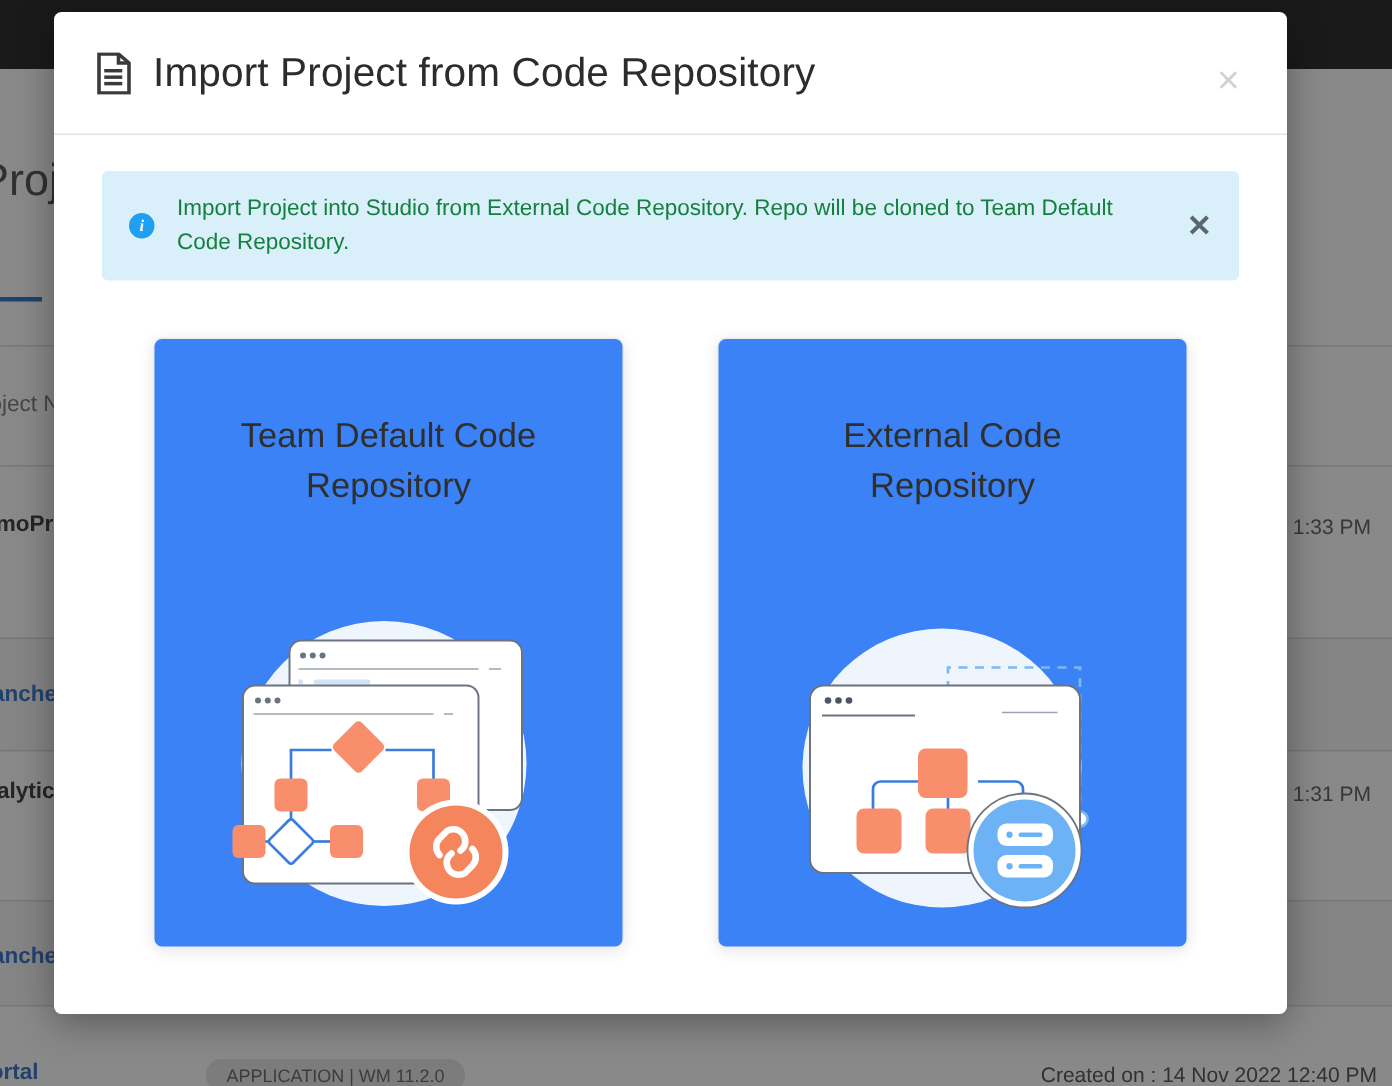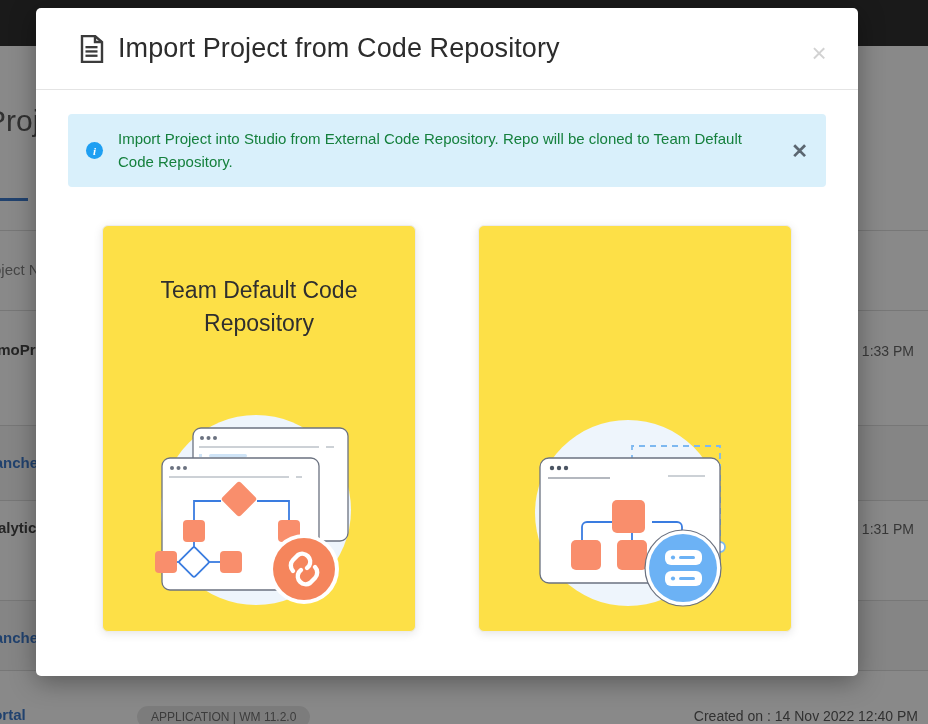--- a/index.html
+++ b/index.html
@@ -95,21 +95,21 @@
     display: flex;
     flex-direction: column;
   }
   #modal-header {
     position: relative;
     height: 82px;
     flex: 0 0 82px;
     border-bottom: 1px solid #e4e4e4;
     display: flex;
     align-items: center;
-    padding: 0 24px 0 44px;
+    padding: 0 24px 0 28px;
     box-sizing: border-box;
     text-align: center;
   }
   #doc-icon {
     width: 24px; height: 28px;
     flex: 0 0 24px;
     margin-right: 14px;
   }
   #modal-title {
     font-size: 27px;
@@ -186,21 +186,21 @@
   #cards {
     display: flex;
     justify-content: space-between;
     margin-top: 38px;
     padding: 0 34px;
     box-sizing: border-box;
   }
   .repo-card {
     width: 314px;
     height: 407px;
-    background: #fde047;
+    background: #3b82f6;
     border: 1px solid #ececec;
     border-radius: 6px;
     box-shadow: 0 2px 10px rgba(0,0,0,0.10);
     display: flex;
     flex-direction: column;
     align-items: center;
     cursor: pointer;
     box-sizing: border-box;
   }
   .repo-card-title {
@@ -339,20 +339,21 @@
             <circle cx="160" cy="159" r="31" fill="#f5855c"></circle>
             <g transform="translate(160,159)">
               <path d="M-11 2 a8 8 0 0 1 0 -11 l5 -5 a8 8 0 0 1 11 11 l-2 2" fill="none" stroke="#ffffff" stroke-width="4.4" stroke-linecap="round"></path>
               <path d="M11 -2 a8 8 0 0 1 0 11 l-5 5 a8 8 0 0 1 -11 -11 l2 -2" fill="none" stroke="#ffffff" stroke-width="4.4" stroke-linecap="round"></path>
             </g>
           </svg>
         </div>
       </div>
 
       <div class="repo-card">
+        <div class="repo-card-title">External Code Repository</div>
         <div class="repo-card-art">
           <svg width="230" height="205" viewBox="0 0 230 205">
             <circle cx="108" cy="103" r="93" fill="#eef5fc"></circle>
 
             <path d="M112 73 v-37 h88 v100" fill="none" stroke="#7db8f0" stroke-width="1.8" stroke-dasharray="6 5"></path>
             <circle cx="112" cy="75" r="5" fill="#ffffff" stroke="#7db8f0" stroke-width="1.8"></circle>
             <circle cx="200" cy="137" r="5" fill="#ffffff" stroke="#7db8f0" stroke-width="1.8"></circle>
 
             <rect x="20" y="48" width="180" height="125" rx="9" fill="#ffffff" stroke="#6b7280" stroke-width="1.3"></rect>
             <circle cx="32" cy="58" r="2.2" fill="#4b5563"></circle>

